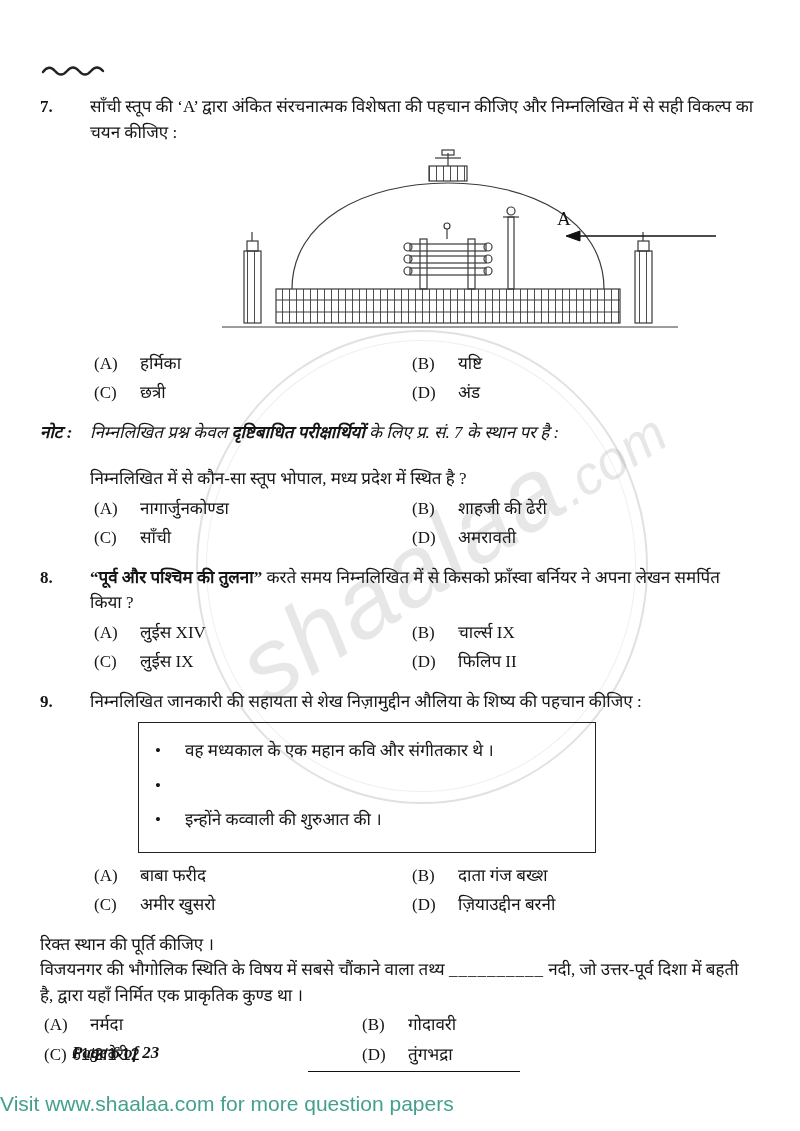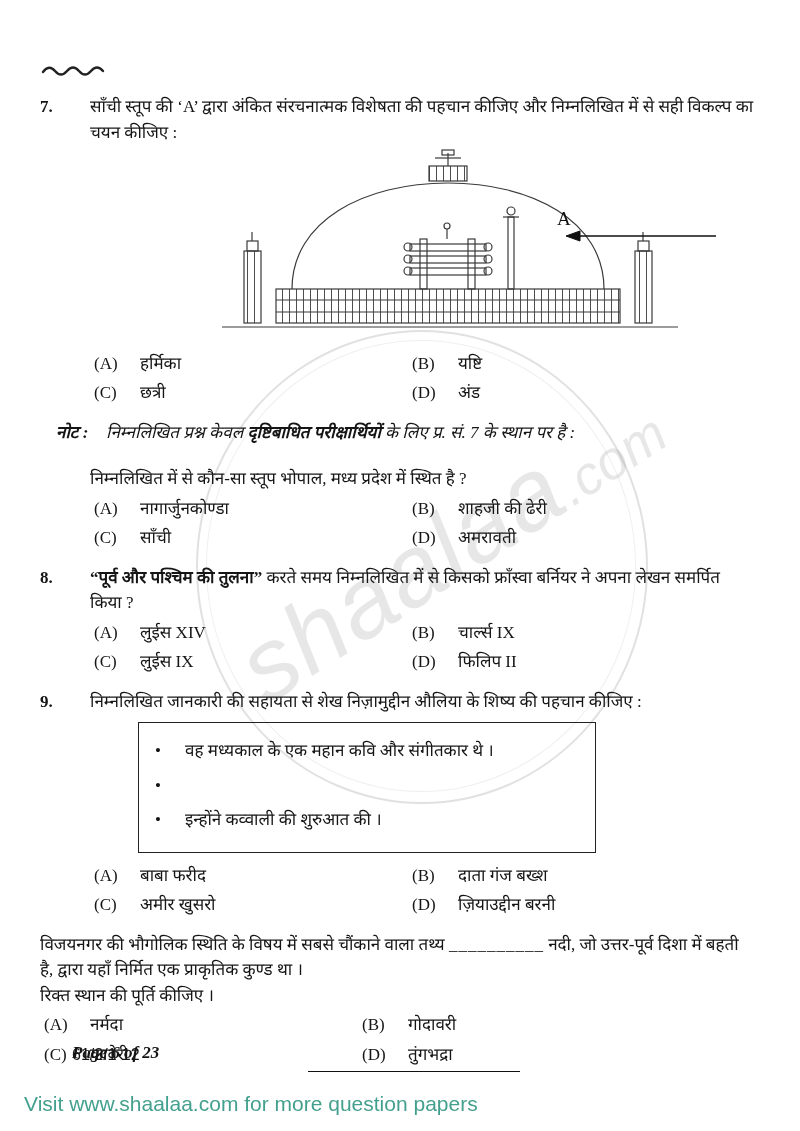--- a/index.html
+++ b/index.html
@@ -26,21 +26,21 @@
 
   .figure{margin:4px 0 2px 126px;}
 
   .options{margin-top:4px;}
   .opt-row{display:flex;margin:4px 0;}
   .opt{display:flex;}
   .opt-col1{width:318px;flex:0 0 318px;}
   .opt-label{width:46px;flex:0 0 46px;padding-left:4px;}
   .opt-text{white-space:nowrap;}
 
-  .note-block{display:flex;margin:4px 0 8px 16px;}
+  .note-block{display:flex;margin:4px 0 8px 0;}
   .note-label{width:50px;flex:0 0 50px;font-weight:bold;font-style:italic;}
   .note-body{flex:1;font-style:italic;}
   .note-bold{font-weight:bold;text-align:right;}
 
   .subq{margin:13px 0 2px 0;}
 
   .clue-box{
     border:1.6px solid #222;
     width:432px;
     margin:8px 0 10px 48px;
@@ -54,21 +54,21 @@
   .page-footer{position:absolute;z-index:2;left:28px;right:45px;top:1040px;margin-left:44px;}
   .footer-code{
     position:absolute;left:0;top:3px;
     font-family:"Liberation Sans","DejaVu Sans",sans-serif;
     font-size:16px;
   }
   .footer-page{text-align:left;font-weight:bold;font-style:italic;font-size:17px;}
   .footer-rule{width:212px;margin:5px auto 0;border-bottom:1.6px solid #111;height:0;}
 
   .banner{
-    position:absolute;z-index:2;left:24px;top:1088px;
+    position:absolute;z-index:2;left:0;top:1088px;
     font-family:"Liberation Sans","DejaVu Sans",sans-serif;
     font-size:21px;
   }
 
   .watermark{position:absolute;z-index:1;left:0;top:0;width:800px;height:1131px;pointer-events:none;}
   .wm-circle{
     position:absolute;left:196px;top:330px;width:448px;height:470px;
     border:2.5px solid rgba(120,120,120,0.22);
     border-radius:50%;
   }
@@ -296,22 +296,22 @@
               <span class="opt-label">(D)</span>
               <span class="opt-text">ज़ियाउद्दीन बरनी</span>
             </div>
           </div>
         </div>
       </div>
     </div>
 
     <div class="question">
       <div class="qbody">
+        <p class="qtext">रिक्त स्थान की पूर्ति कीजिए ।</p>
         <p class="qtext"><span>विजयनगर की भौगोलिक स्थिति के विषय में सबसे चौंकाने वाला तथ्य </span><span class="blank">__________</span><span> नदी, जो उत्तर-पूर्व दिशा में बहती है, द्वारा यहाँ निर्मित एक प्राकृतिक कुण्ड था ।</span></p>
-        <p class="qtext">रिक्त स्थान की पूर्ति कीजिए ।</p>
         <div class="options">
           <div class="opt-row">
             <div class="opt opt-col1">
               <span class="opt-label">(A)</span>
               <span class="opt-text">नर्मदा</span>
             </div>
             <div class="opt">
               <span class="opt-label">(B)</span>
               <span class="opt-text">गोदावरी</span>
             </div>

